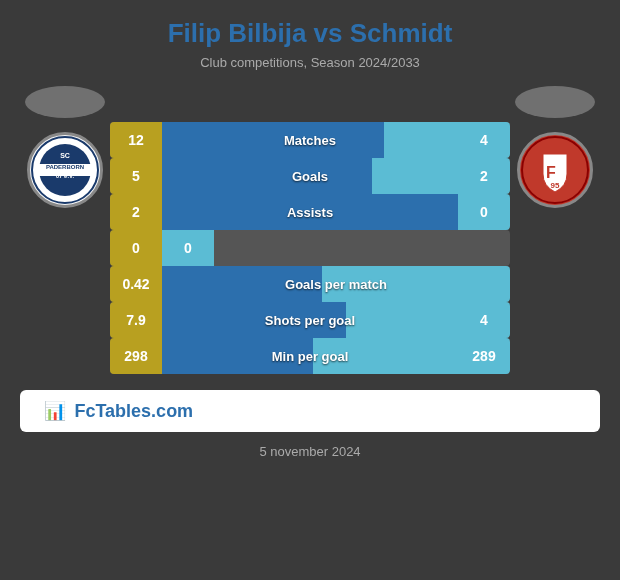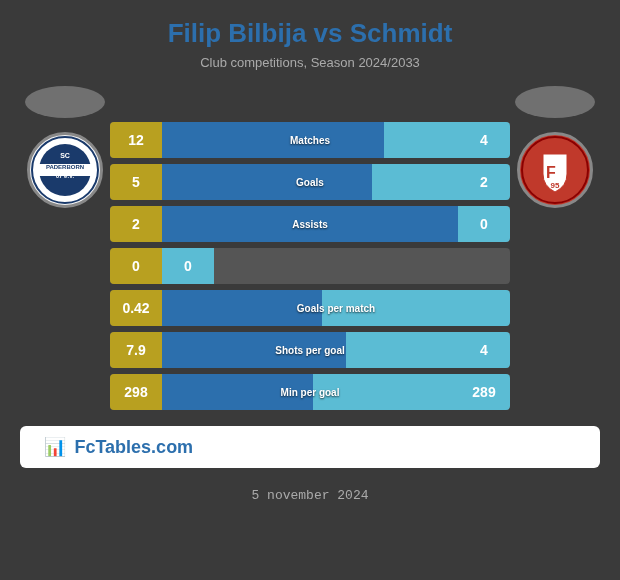--- a/index.html
+++ b/index.html
@@ -62,21 +62,20 @@
 
     .logo-dusseldorf {
       background: radial-gradient(circle, #c0392b 50%, #a00 100%);
       color: white;
     }
 
     .stats-rows {
       flex: 1;
       display: flex;
       flex-direction: column;
-      gap: 6px;
     }
 
     .stat-row {
       display: flex;
       align-items: center;
       height: 36px;
       background: #555;
       border-radius: 4px;
       overflow: hidden;
       position: relative;
@@ -117,21 +116,21 @@
       position: absolute;
       right: 0;
       top: 0;
       height: 100%;
       background: #5bbcd4;
     }
 
     .stat-label {
       position: relative;
       z-index: 2;
-      font-size: 10px;
+      font-size: 13px;
       font-weight: bold;
       color: #fff;
       text-align: center;
       text-shadow: 0 1px 2px rgba(0,0,0,0.7);
     }
 
     .stat-right-val {
       width: 52px;
       text-align: center;
       font-size: 14px;
@@ -160,25 +159,24 @@
       color: #2c6fad;
     }
 
     .fctables-text {
       font-size: 18px;
       font-weight: bold;
       color: #2c6fad;
     }
 
     .date-footer {
-      margin-top: 20px;
+      margin-top: 12px;
       font-size: 13px;
       color: #aaa;
       text-align: center;
-      font-family: Liberation Mono, monospace;
     }
 
     .row-container {
       display: flex;
       width: 100%;
       align-items: flex-start;
     }
 
     .side-logo-col {
       width: 90px;

